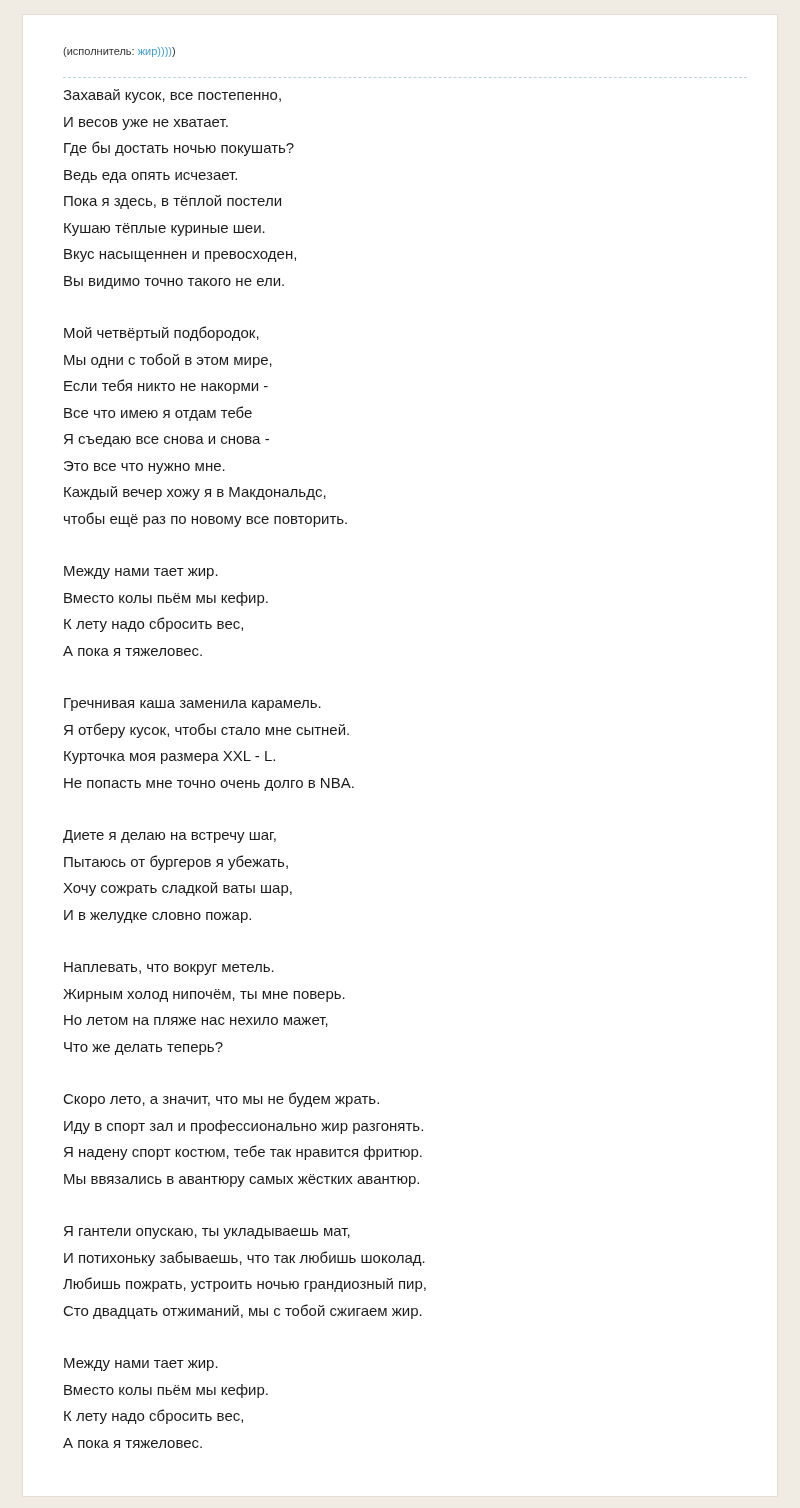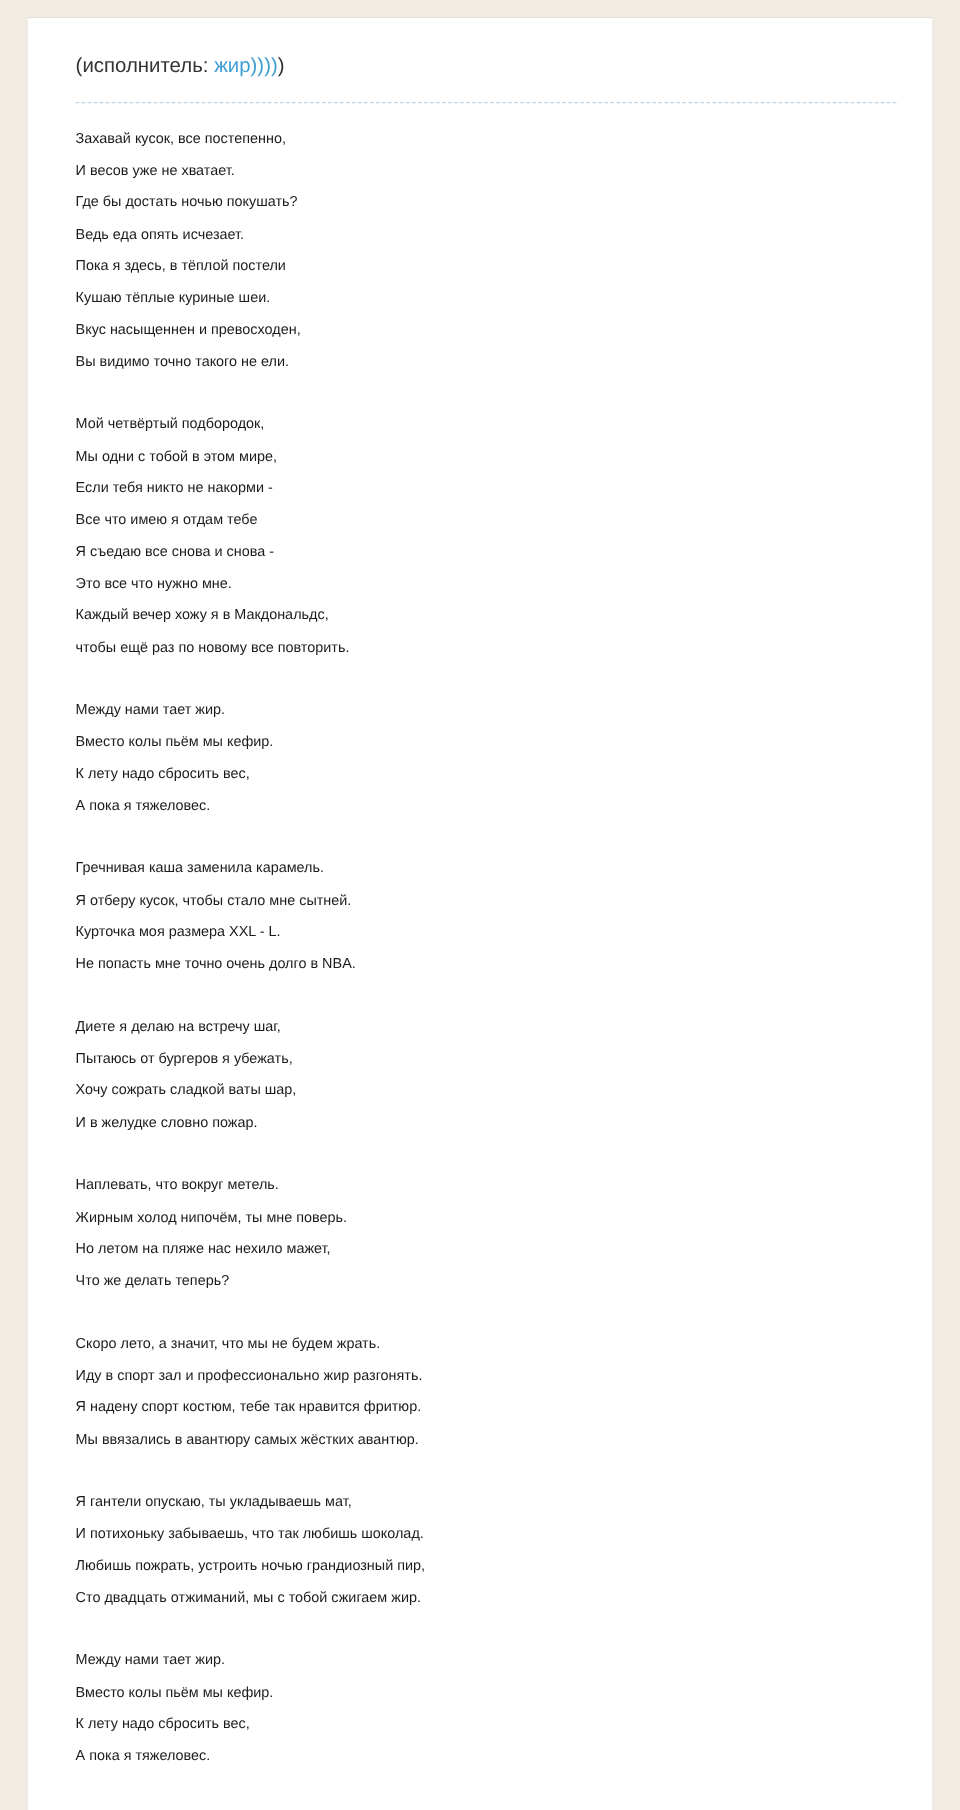--- a/index.html
+++ b/index.html
@@ -28,32 +28,32 @@
     padding: 30px 30px 40px 40px;
   }
   .song-title {
     color: #e8447f;
     font-size: 21px;
     font-weight: bold;
     margin: 0 0 6px 0;
     letter-spacing: 0.2px;
   }
   .artist-line {
-    font-size: 17px;
+    font-size: 11px;
     color: #333333;
     padding-bottom: 20px;
     border-bottom: 1px dashed #bcd2e0;
-    margin-bottom: 16px;
+    margin-bottom: 4px;
   }
   .artist-link {
     color: #3f9fd4;
     text-decoration: none;
   }
   .lyrics {
-    font-size: 12px;
+    font-size: 15px;
     line-height: 26.5px;
     color: #1c1c1c;
     white-space: pre-wrap;
   }
   .stanza {
     margin: 0 0 26px 0;
   }
   .stanza:last-child {
     margin-bottom: 0;
   }

